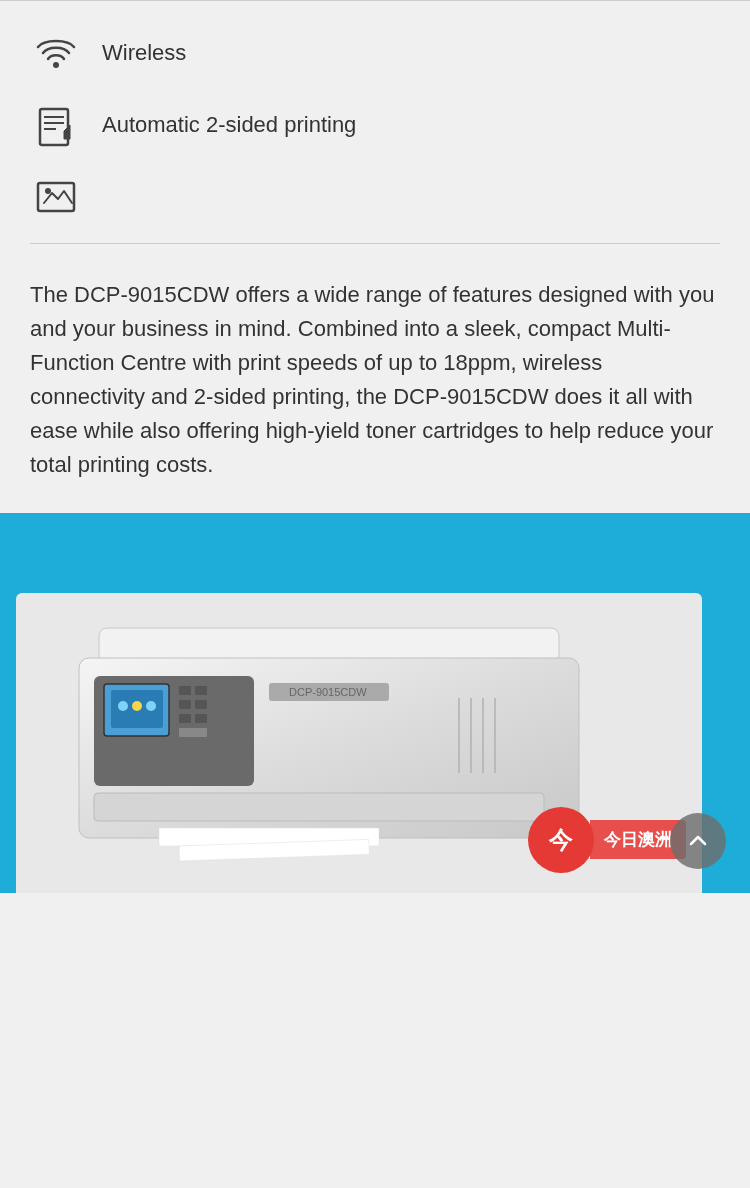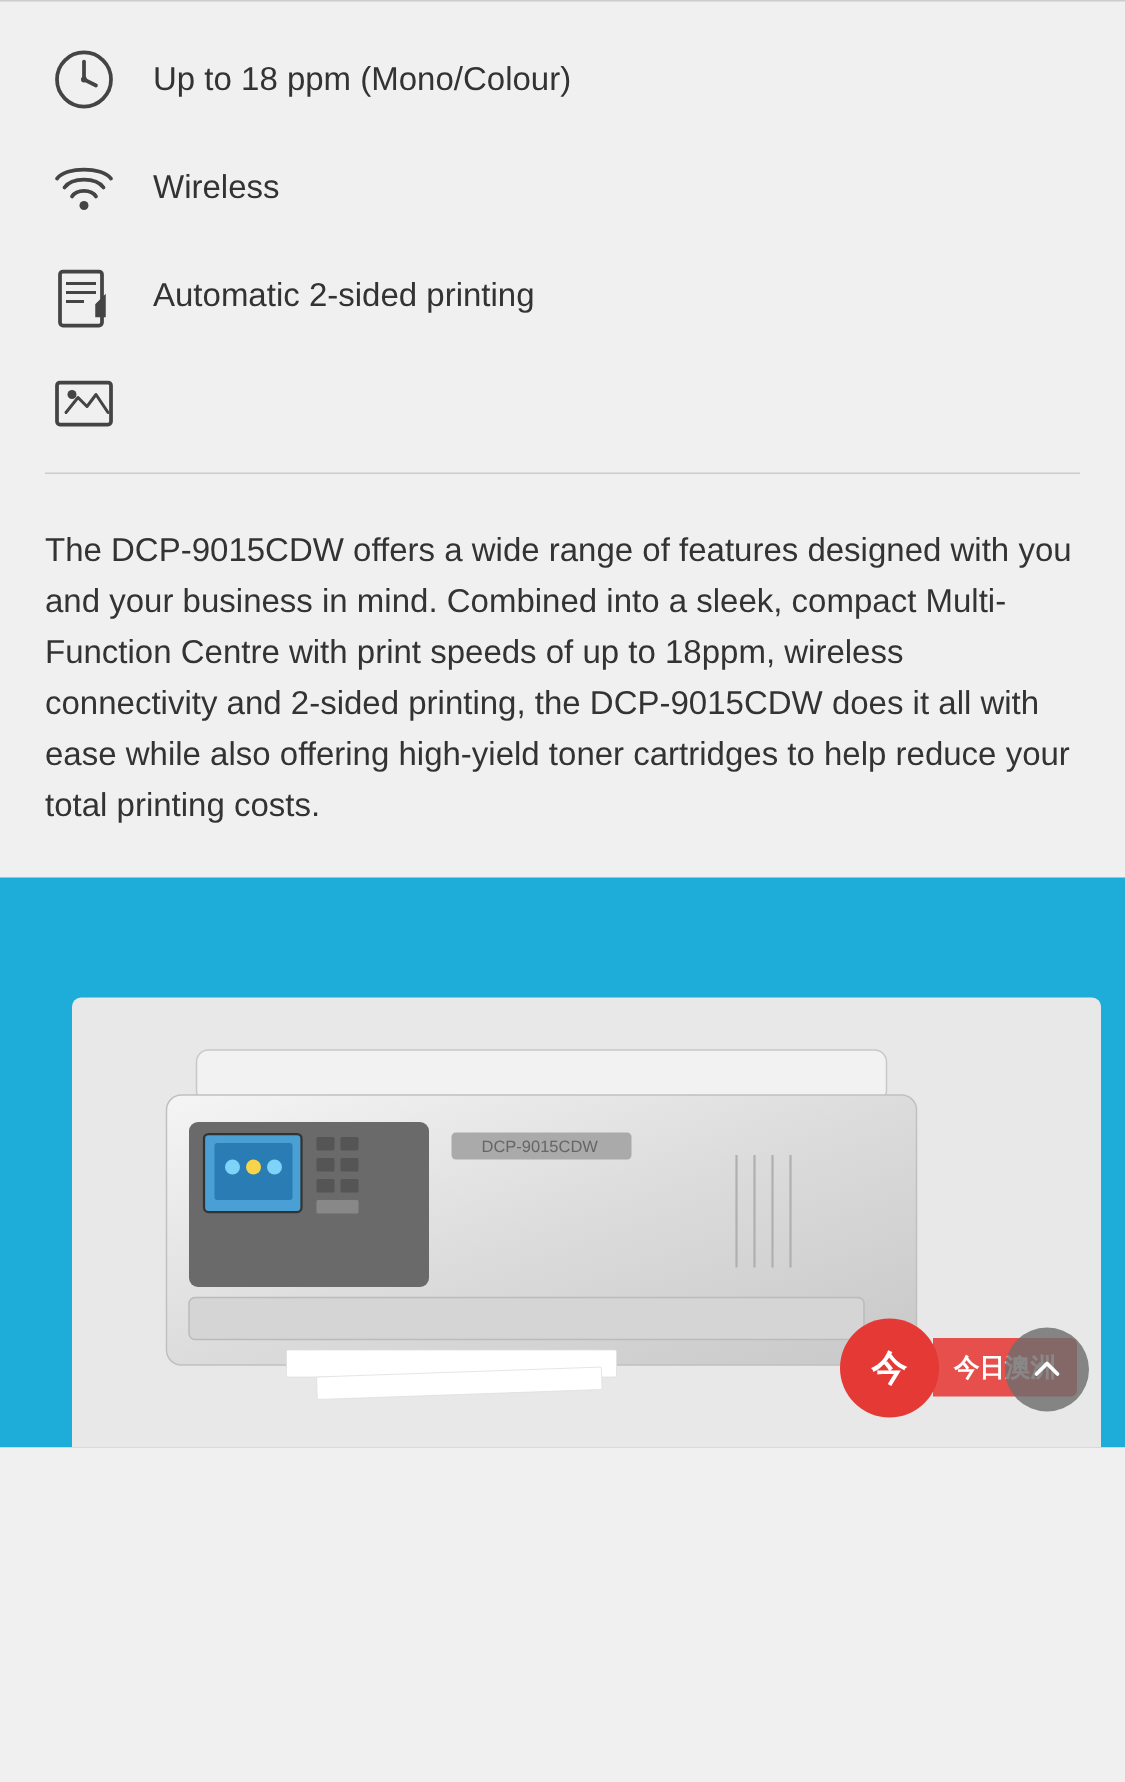--- a/index.html
+++ b/index.html
@@ -67,52 +67,41 @@
       font-weight: 400;
     }
 
     .image-section {
       background: #1eacd9;
       width: 750px;
       padding: 40px 16px 0 16px;
       min-height: 380px;
       position: relative;
       display: flex;
-      justify-content: flex-end;
+      justify-content: flex-start;
       align-items: flex-end;
     }
 
     .printer-image-container {
       width: 686px;
       height: 300px;
       background: #e8e8e8;
       border-radius: 6px 6px 0 0;
       overflow: hidden;
       position: relative;
       display: flex;
       align-items: center;
       justify-content: center;
     }
   </style>
 </head>
 <body>
 
 <div class="features-section">
 
-  <div class="feature-item">
-    <div class="feature-icon">
-      <svg viewBox="0 0 44 44" fill="none" xmlns="http://www.w3.org/2000/svg">
-        <circle cx="22" cy="22" r="18" stroke="#444" stroke-width="2.5" fill="none"></circle>
-        <line x1="22" y1="22" x2="22" y2="10" stroke="#444" stroke-width="2.5" stroke-linecap="round"></line>
-        <line x1="22" y1="22" x2="30" y2="26" stroke="#444" stroke-width="2.5" stroke-linecap="round"></line>
-        <circle cx="22" cy="22" r="2" fill="#444"></circle>
-      </svg>
-    </div>
-    <span class="feature-text">Up to 18 ppm (Mono/Colour)</span>
-  </div>
 
   <div class="feature-item">
     <div class="feature-icon">
       <svg viewBox="0 0 44 44" fill="none" xmlns="http://www.w3.org/2000/svg">
         <path d="M4 16 C10 8, 34 8, 40 16" stroke="#444" stroke-width="2.5" stroke-linecap="round" fill="none"></path>
         <path d="M9 22 C14 15, 30 15, 35 22" stroke="#444" stroke-width="2.5" stroke-linecap="round" fill="none"></path>
         <path d="M14 28 C17 23, 27 23, 30 28" stroke="#444" stroke-width="2.5" stroke-linecap="round" fill="none"></path>
         <circle cx="22" cy="34" r="3" fill="#444"></circle>
       </svg>
     </div>

